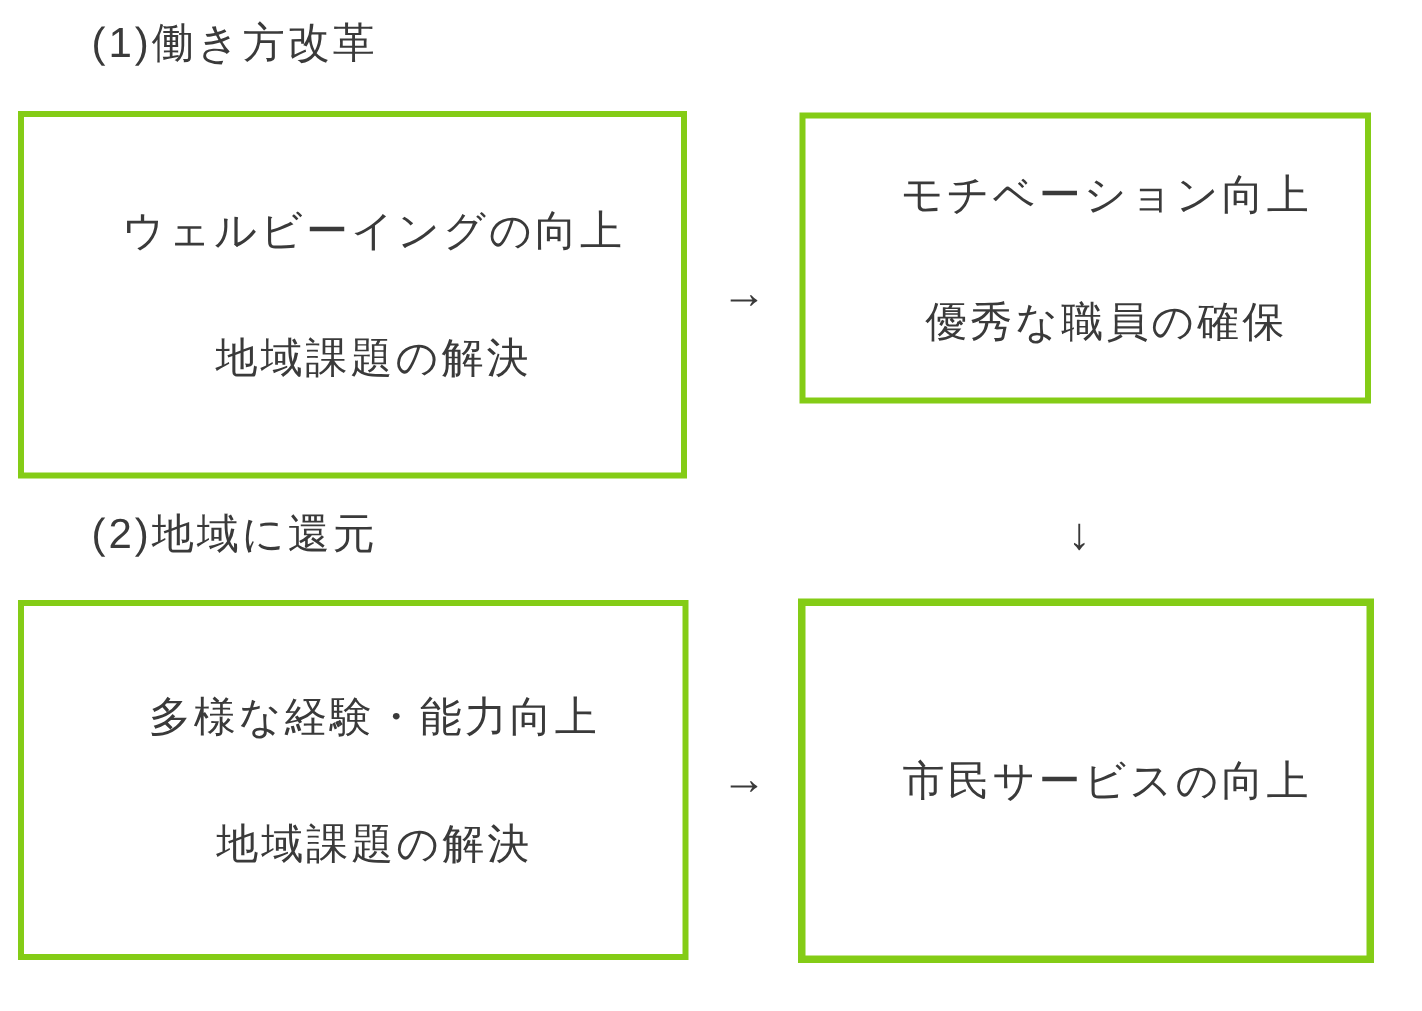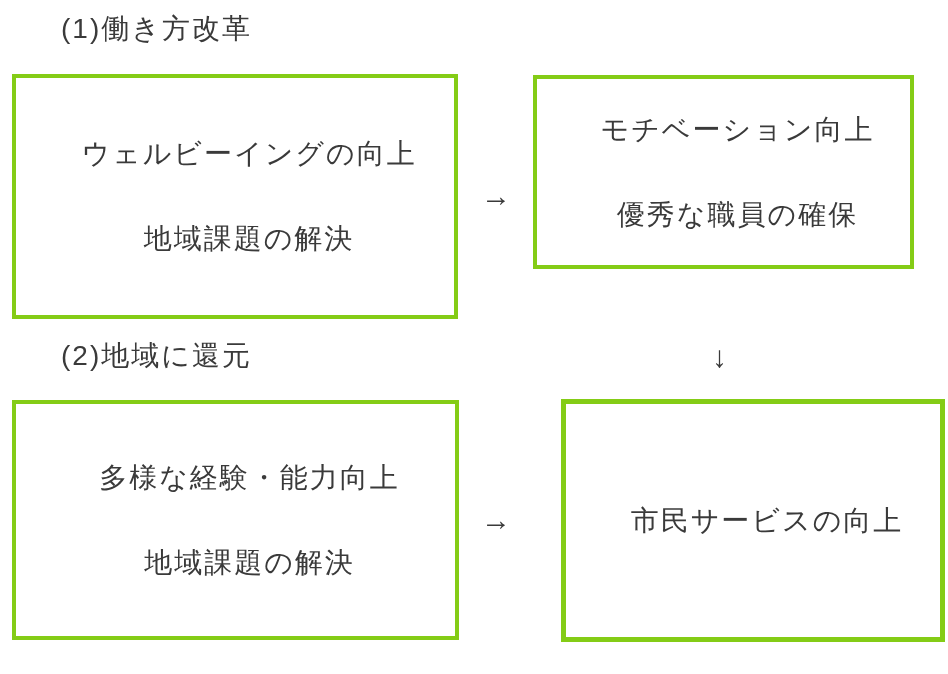--- a/index.html
+++ b/index.html
@@ -42,21 +42,21 @@
     gap: 55px;
     font-size: 28px;
     letter-spacing: 2px;
     line-height: 30px;
     text-align: center;
     padding-left: 28px;
   }
   .box-1 { left: 12px;  top: 74px;  width: 446px; height: 245px; }
   .box-2 { left: 533px; top: 75px;  width: 381px; height: 194px; }
   .box-3 { left: 12px;  top: 400px; width: 447px; height: 240px; }
-  .box-4 { left: 532px; top: 399px; width: 384px; height: 243px; border-width: 5px; margin-left: 29px; }
+  .box-4 { left: 532px; top: 399px; width: 384px; height: 243px; border-width: 5px; }
 
   .box-line { white-space: nowrap; }
 
   .arrow {
     position: absolute;
     font-size: 30px;
     line-height: 30px;
     color: #3a3a3a;
   }
   .arrow-right-1 { left: 481px; top: 181px; }

